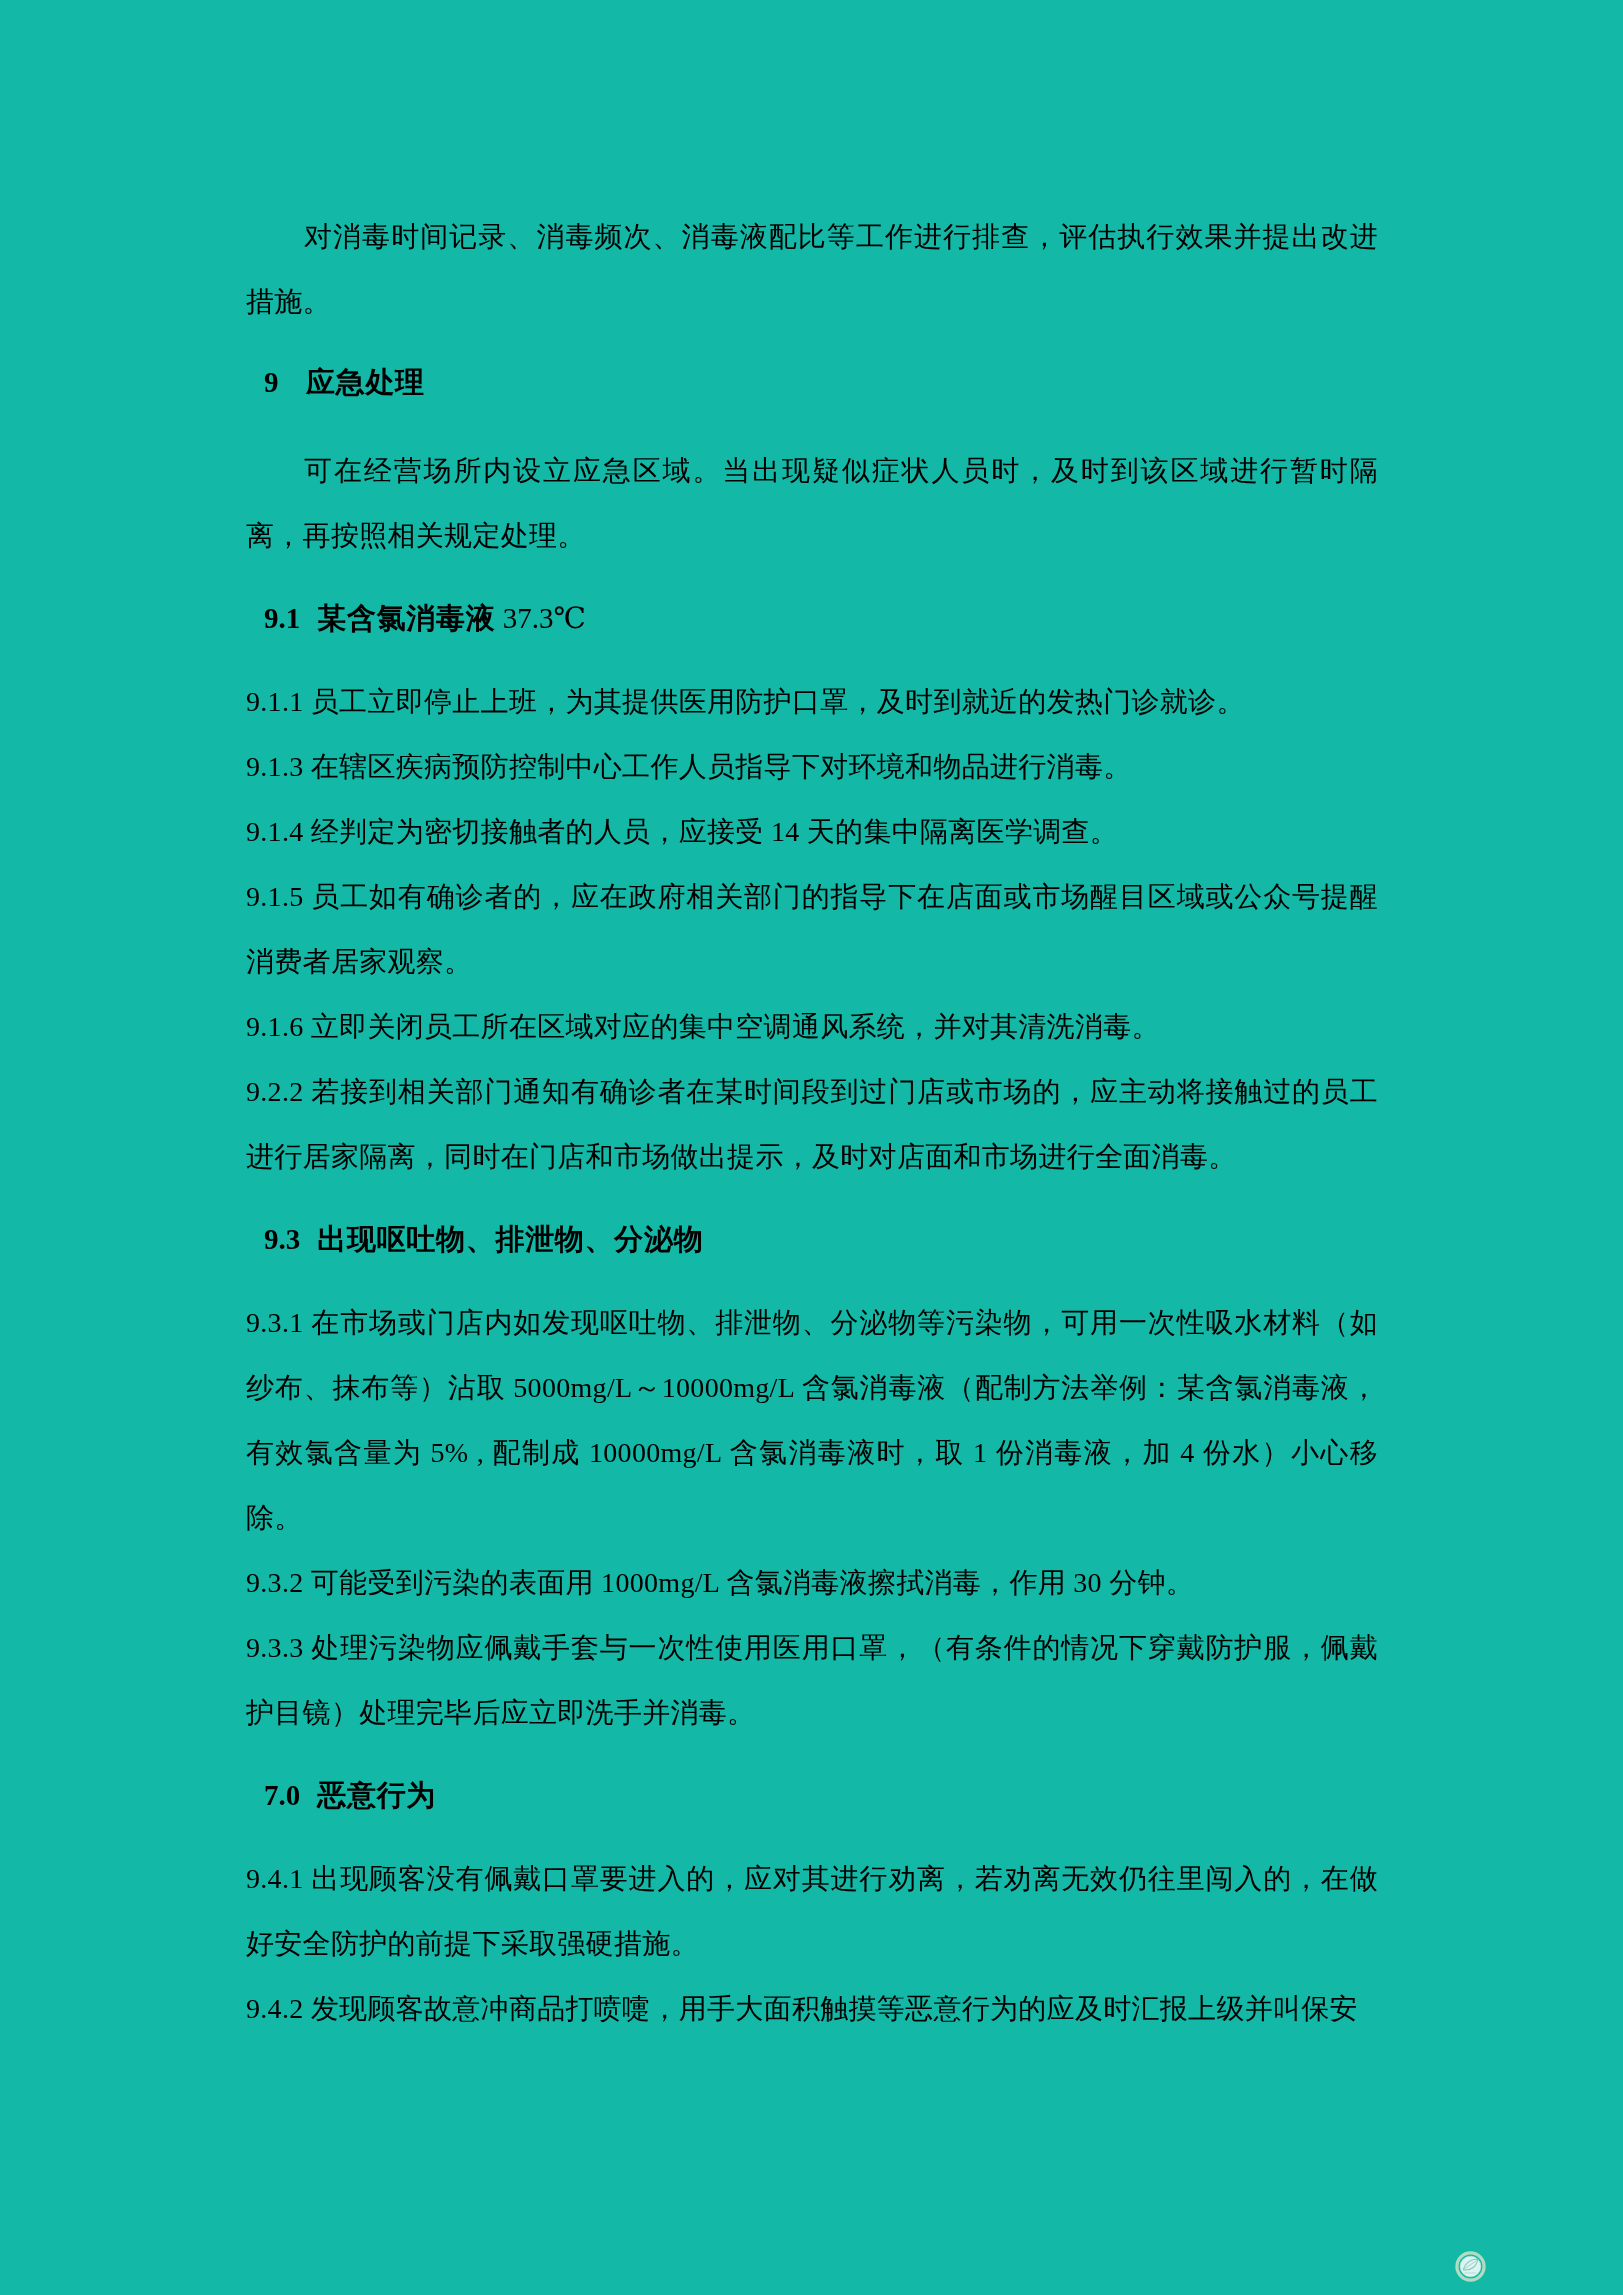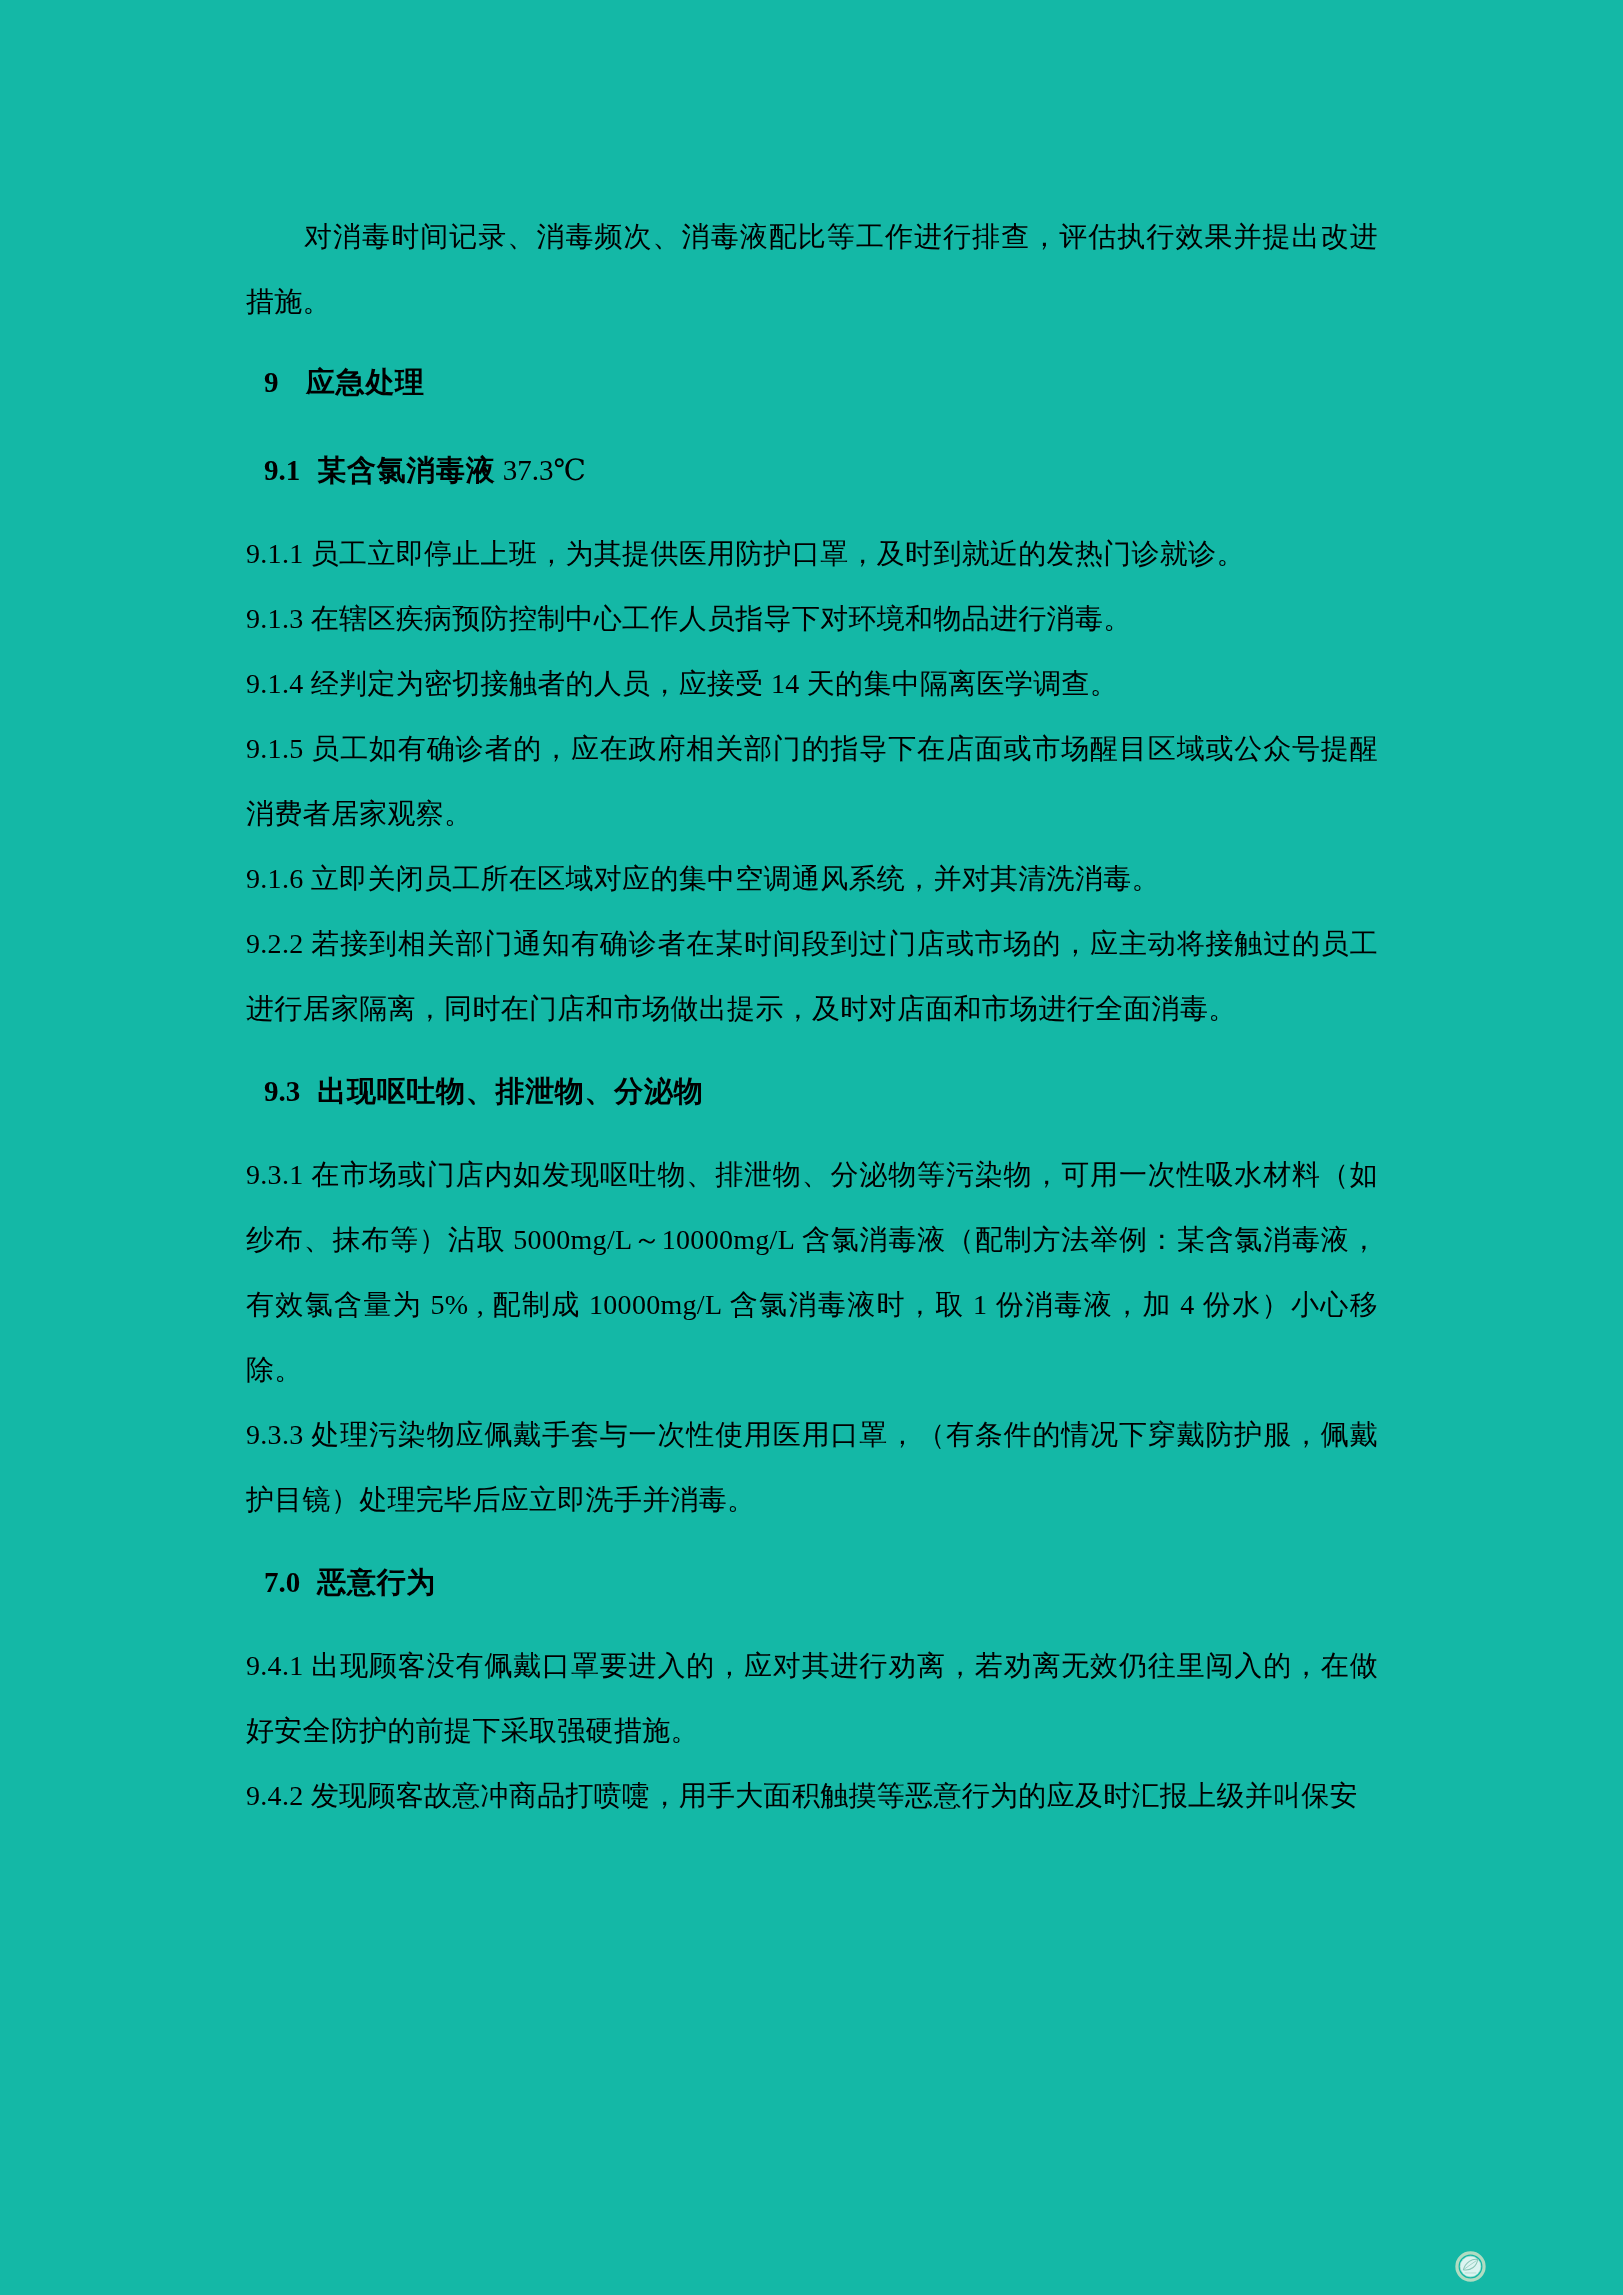--- a/index.html
+++ b/index.html
@@ -54,29 +54,31 @@
     opacity:0.85;
   }
 </style>
 </head>
 <body>
 
 <div class="page">
   <div class="content" id="doc-content">
       <p class="para indent">对消毒时间记录、消毒频次、消毒液配比等工作进行排查，评估执行效果并提出改进措施。</p>
       <p class="h1"><span class="hnum">9</span><span class="htitle">应急处理</span></p>
+      <p class="para indent">可在经营场所内设立应急区域。当出现疑似症状人员时，及时到该区域进行暂时隔离，再按照相关规定处理。</p>
       <p class="h2"><span class="hnum">9.1</span><span class="htitle">某含氯消毒液</span><span class="hsuffix"> 37.3℃</span></p>
       <p class="para">9.1.1 员工立即停止上班，为其提供医用防护口罩，及时到就近的发热门诊就诊。</p>
       <p class="para">9.1.3 在辖区疾病预防控制中心工作人员指导下对环境和物品进行消毒。</p>
       <p class="para">9.1.4 经判定为密切接触者的人员，应接受 14 天的集中隔离医学调查。</p>
       <p class="para">9.1.5  员工如有确诊者的，应在政府相关部门的指导下在店面或市场醒目区域或公众号提醒消费者居家观察。</p>
       <p class="para">9.1.6 立即关闭员工所在区域对应的集中空调通风系统，并对其清洗消毒。</p>
       <p class="para">9.2.2 若接到相关部门通知有确诊者在某时间段到过门店或市场的，应主动将接触过的员工进行居家隔离，同时在门店和市场做出提示，及时对店面和市场进行全面消毒。</p>
       <p class="h2"><span class="hnum">9.3</span><span class="htitle">出现呕吐物、排泄物、分泌物</span></p>
       <p class="para">9.3.1 在市场或门店内如发现呕吐物、排泄物、分泌物等污染物，可用一次性吸水材料（如纱布、抹布等）沾取 5000mg/L～10000mg/L 含氯消毒液（配制方法举例：某含氯消毒液，有效氯含量为 5% , 配制成 10000mg/L 含氯消毒液时，取 1 份消毒液，加 4 份水）小心移除。</p>
+      <p class="para">9.3.2 可能受到污染的表面用 1000mg/L 含氯消毒液擦拭消毒，作用 30 分钟。</p>
       <p class="para">9.3.3 处理污染物应佩戴手套与一次性使用医用口罩，（有条件的情况下穿戴防护服，佩戴护目镜）处理完毕后应立即洗手并消毒。</p>
       <p class="h2"><span class="hnum">7.0</span><span class="htitle">恶意行为</span></p>
       <p class="para">9.4.1 出现顾客没有佩戴口罩要进入的，应对其进行劝离，若劝离无效仍往里闯入的，在做好安全防护的前提下采取强硬措施。</p>
       <p class="para">9.4.2 发现顾客故意冲商品打喷嚏，用手大面积触摸等恶意行为的应及时汇报上级并叫保安</p>
     </div>
 
   <div class="stamp">
     <svg width="31" height="31" viewBox="0 0 48 48" xmlns="http://www.w3.org/2000/svg">
       <circle cx="24" cy="24" r="21" fill="none" stroke="#cde3c7" stroke-width="5"></circle>
       <circle cx="24" cy="24" r="16" fill="#ffffff" stroke="#e4f1e0" stroke-width="1"></circle>

